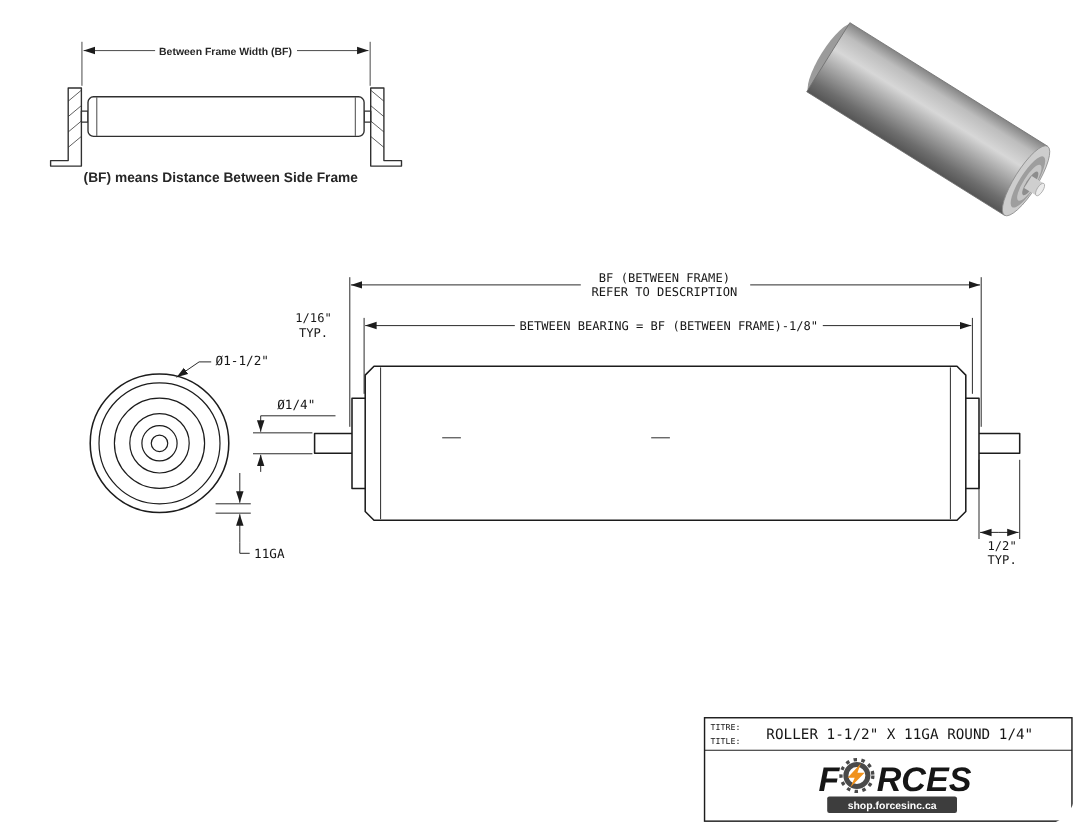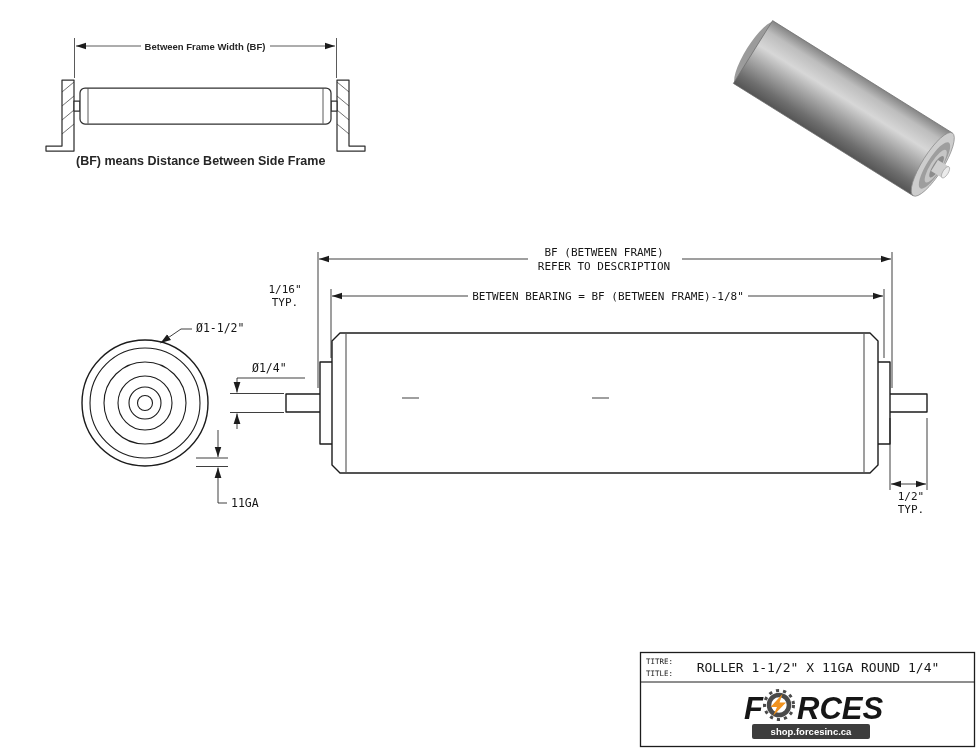--- a/index.html
+++ b/index.html
@@ -1,16 +1,16 @@
 <!DOCTYPE html>
 <html><head>
 <meta charset="utf-8">
 <style>
   html,body{margin:0;padding:0;background:#ffffff;}
-  .stage{width:977px;height:749px;position:relative;background:#ffffff;overflow:hidden;}
+  .stage{width:977px;height:749px;position:relative;background:#ffffff;overflow:hidden;border-radius:27px;}
   svg{display:block;}
   .obj{stroke:#1c1c1c;stroke-width:1.4;fill:none;stroke-linejoin:round;}
   .obj2{stroke:#1c1c1c;stroke-width:1.1;fill:none;stroke-linejoin:round;}
   .thin{stroke:#1c1c1c;stroke-width:.85;fill:none;}
   .hatch{stroke:#303030;stroke-width:.7;fill:none;}
   .inobj{stroke:#303030;stroke-width:1.25;fill:#ffffff;stroke-linejoin:round;}
   .inthin{stroke:#303030;stroke-width:.8;fill:none;}
   text{font-family:"DejaVu Sans Mono",monospace;fill:#161616;}
   .cad{font-size:11px;}
   .cadL{font-size:11.5px;}

